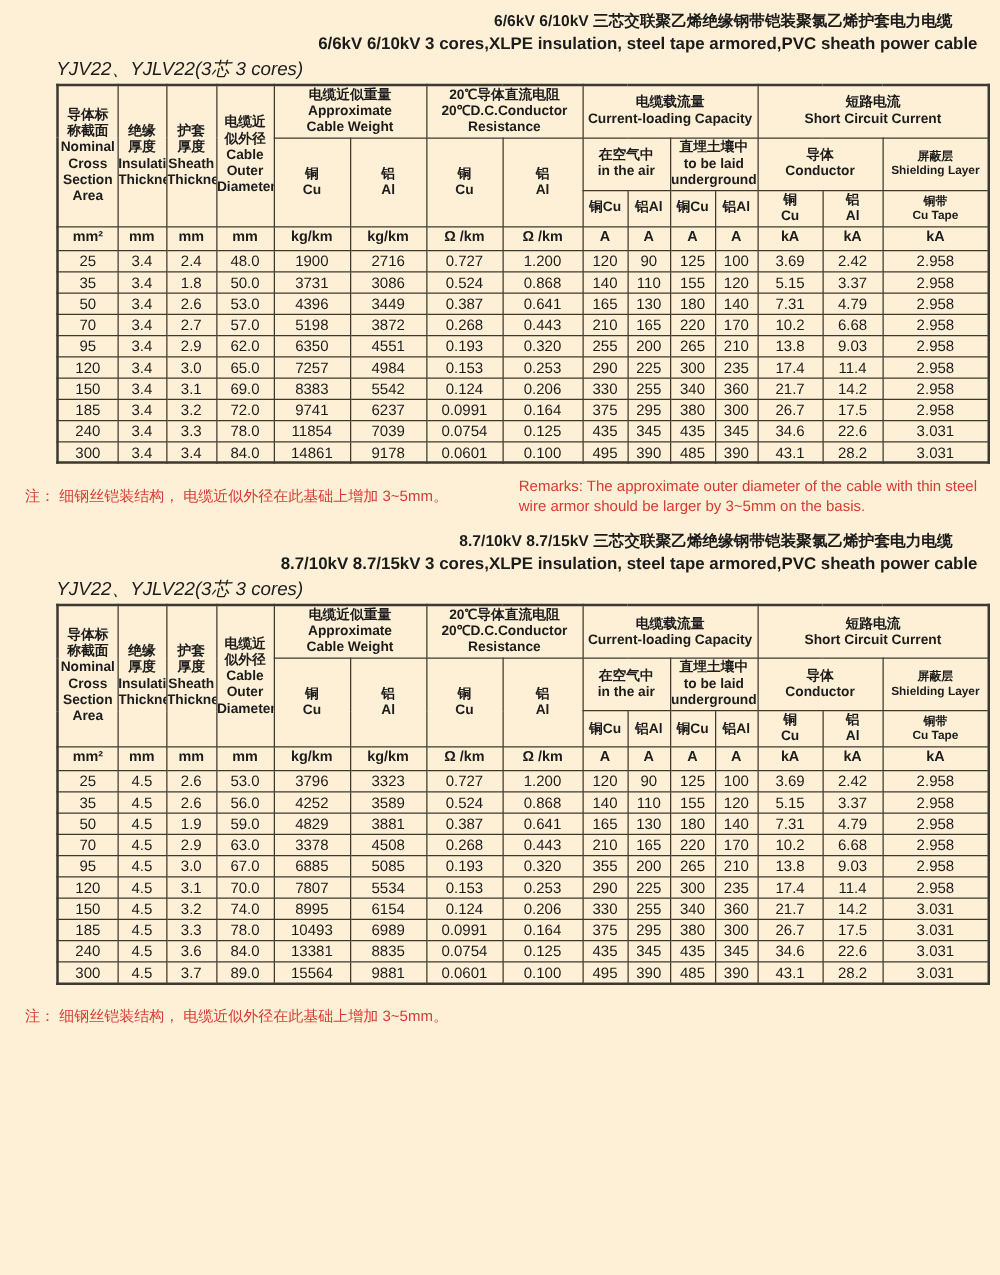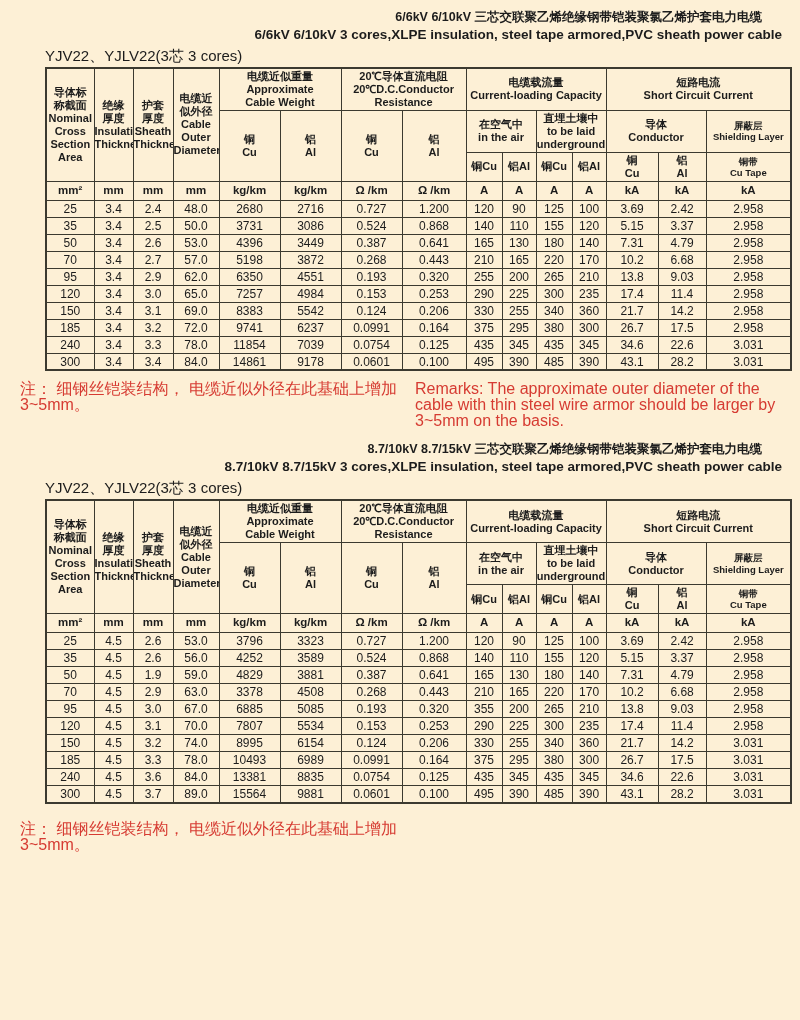--- a/index.html
+++ b/index.html
@@ -15,21 +15,21 @@
   .title-zh {
     text-align: right; padding-right: 38px;
     font-size: 12.5px; font-weight: bold; line-height: 17px; padding-left: 31px;
   }
   .title-en {
     text-align: right; padding-right: 18px;
     font-size: 13.5px; font-weight: bold; line-height: 18px;
   }
   .model-label {
     margin: 3px 0 2px 45px;
-    font-size: 15px; line-height: 18px;
+    font-size: 15px; line-height: 18px; font-style: italic;
   }
 
   table.spec {
     margin-left: 45px;
     width: 745px;
     border-collapse: collapse;
     table-layout: fixed;
     border: 2px solid #3c3a30;
   }
   table.spec th, table.spec td {
@@ -50,21 +50,21 @@
   table.spec tr.units { height: 19px; }
   table.spec tr.units th { font-size: 11.5px; white-space: nowrap; }
   table.spec td {
     height: 17px; font-size: 12px; padding: 0;
     white-space: nowrap;
   }
 
   .notes {
     display: flex;
     margin: 10px 20px 0 20px;
-    font-size: 16px; line-height: 16px;
+    font-size: 12px; line-height: 16px; align-items: center;
   }
   .note-zh { flex: 0 0 395px; }
   .note-en { flex: 0 0 368px; margin-left: auto; }
   .red { color: #d63b32; }
 
   .sec2-gap { height: 12px; }
   .notes2 { margin-top: 17px; }
 </style>
 </head>
 <body>
@@ -174,36 +174,36 @@
           <th>kA</th>
           <th>kA</th>
         </tr>
       </thead>
       <tbody>
           <tr>
             <td>25</td>
             <td>3.4</td>
             <td>2.4</td>
             <td>48.0</td>
-            <td>2680</td>
+            <td>1900</td>
             <td>2716</td>
             <td>0.727</td>
             <td>1.200</td>
             <td>120</td>
             <td>90</td>
             <td>125</td>
             <td>100</td>
             <td>3.69</td>
             <td>2.42</td>
             <td>2.958</td>
           </tr>
           <tr>
             <td>35</td>
             <td>3.4</td>
-            <td>2.5</td>
+            <td>1.8</td>
             <td>50.0</td>
             <td>3731</td>
             <td>3086</td>
             <td>0.524</td>
             <td>0.868</td>
             <td>140</td>
             <td>110</td>
             <td>155</td>
             <td>120</td>
             <td>5.15</td>

